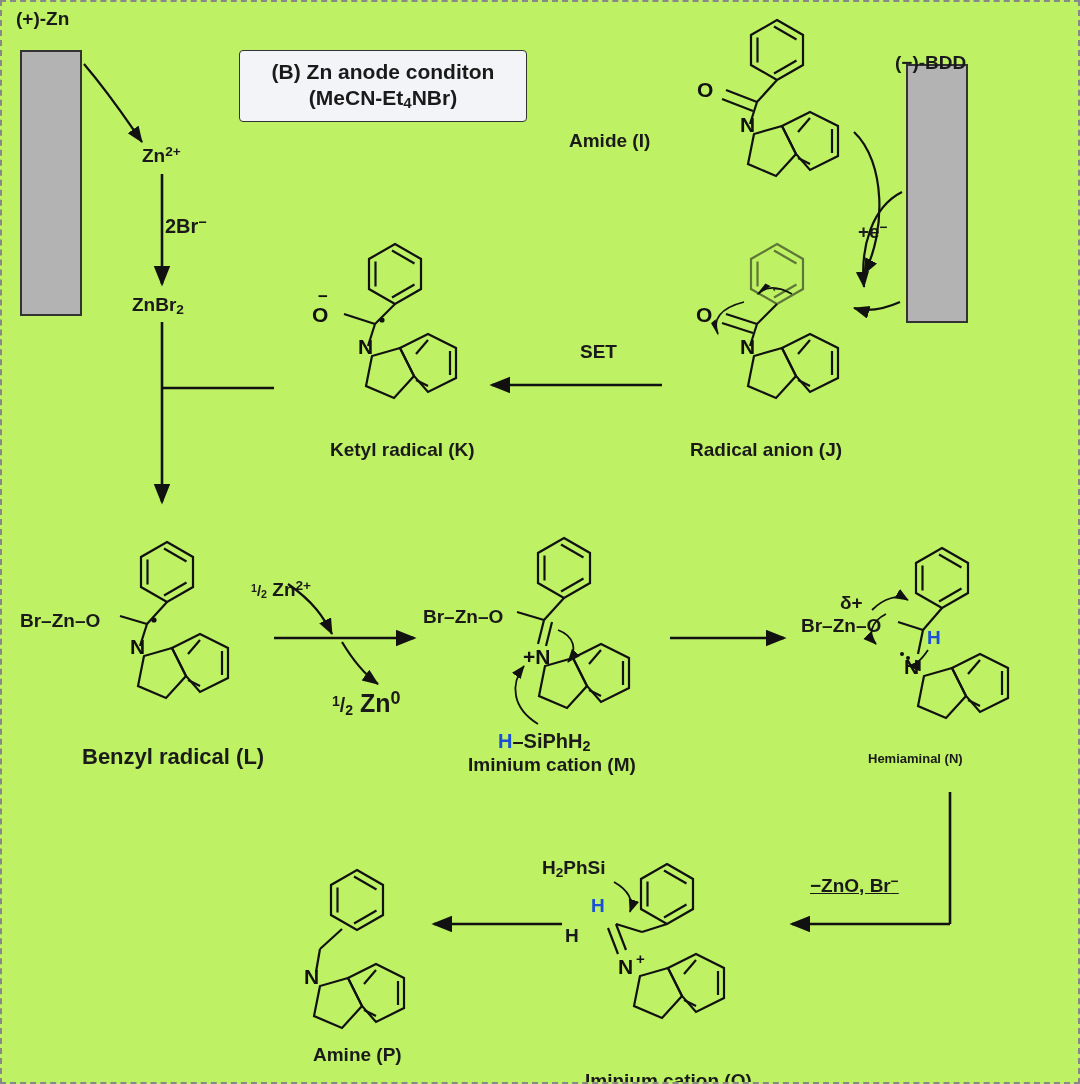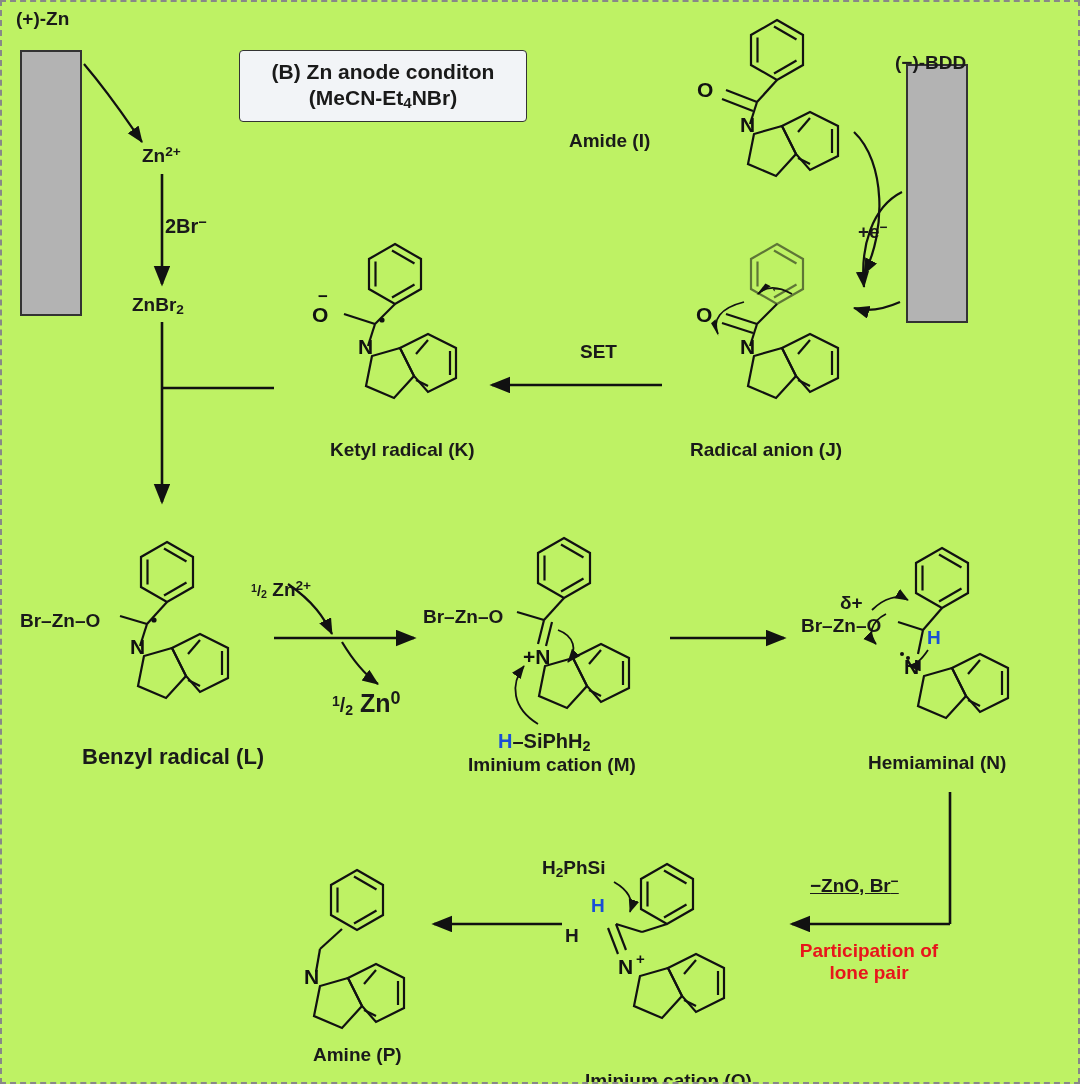--- a/index.html
+++ b/index.html
@@ -77,43 +77,39 @@
   <div class="lbl" style="left:130px; top:292px; font-size:19px;">ZnBr<sub>2</sub></div>
   <div class="lbl" style="left:856px; top:218px; font-size:19px;">+e<sup>−</sup></div>
   <div class="lbl" style="left:578px; top:339px; font-size:19px;">SET</div>
 
   <div class="lbl" style="left:249px; top:576px; font-size:19px;"><span class="frac"><sup>1</sup>/<sub>2</sub></span> Zn<sup>2+</sup></div>
   <div class="lbl" style="left:330px; top:686px; font-size:25px;"><span class="frac"><sup>1</sup>/<sub>2</sub></span> Zn<sup>0</sup></div>
 
   <div class="lbl" style="left:838px; top:590px; font-size:19px;">δ+</div>
 
   <div class="lbl" style="left:808px; top:872px; font-size:19px;text-decoration:underline;">−ZnO, Br<sup>−</sup></div>
-  <div class="lbl red" style="left:785px; top:938px; font-size:19px; text-align:center; width:164px;">
-    <div>Participation of</div>
-    <div>lone pair</div>
-  </div>
 
   <div class="lbl" style="left:18px; top:608px; font-size:19px;">Br–Zn–O</div>
   <div class="lbl" style="left:421px; top:604px; font-size:19px;">Br–Zn–O</div>
   <div class="lbl" style="left:799px; top:613px; font-size:19px;">Br–Zn–O</div>
 
   <div class="lbl" style="left:496px; top:715px; font-size:20px;margin-top:13px;"><span class="blue">H</span>–SiPhH<sub>2</sub></div>
   <div class="lbl" style="left:540px; top:855px; font-size:19px;">H<sub>2</sub>PhSi</div>
 
   <div class="lbl blue" style="left:925px; top:625px; font-size:19px;">H</div>
 
   <div class="lbl blue" style="left:589px; top:893px; font-size:19px;">H</div>
   <div class="lbl" style="left:563px; top:923px; font-size:19px;">H</div>
 
   <div class="lbl" style="left:567px; top:128px; font-size:19px;">Amide (I)</div>
   <div class="lbl" style="left:688px; top:437px; font-size:19px;">Radical anion (J)</div>
   <div class="lbl" style="left:318px; top:437px; font-size:19px;margin-left:10px;">Ketyl radical (K)</div>
   <div class="lbl" style="left:80px; top:742px; font-size:22px;">Benzyl radical (L)</div>
   <div class="lbl" style="left:466px; top:752px; font-size:19px;">Iminium cation (M)</div>
-  <div class="lbl" style="left:866px; top:750px; font-size:19px;">Hemiaminal (N)</div>
+  <div class="lbl" style="left:866px; top:750px; font-size:13px;">Hemiaminal (N)</div>
   <div class="lbl" style="left:583px; top:1042px; font-size:19px;margin-top:26px;">Iminium cation (O)</div>
   <div class="lbl" style="left:311px; top:1042px; font-size:19px;">Amine (P)</div>
 
   <svg class="layer" viewBox="0 0 1080 1084">
     <defs>
       <marker id="arrowBlack" markerWidth="9" markerHeight="9" refX="7" refY="3.2" orient="auto">
         <path d="M0,0 L8,3.2 L0,6.4 z" fill="#111"></path>
       </marker>
       <marker id="arrowThin" markerWidth="9" markerHeight="9" refX="7" refY="3" orient="auto">
         <path d="M0,0 L7.5,3 L0,6 z" fill="#111"></path>

